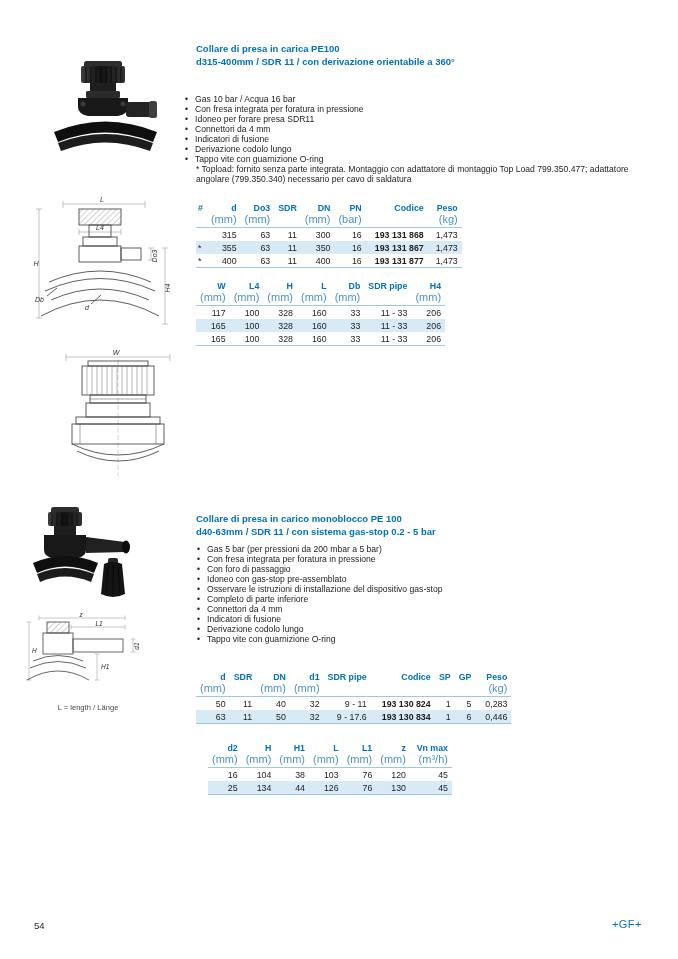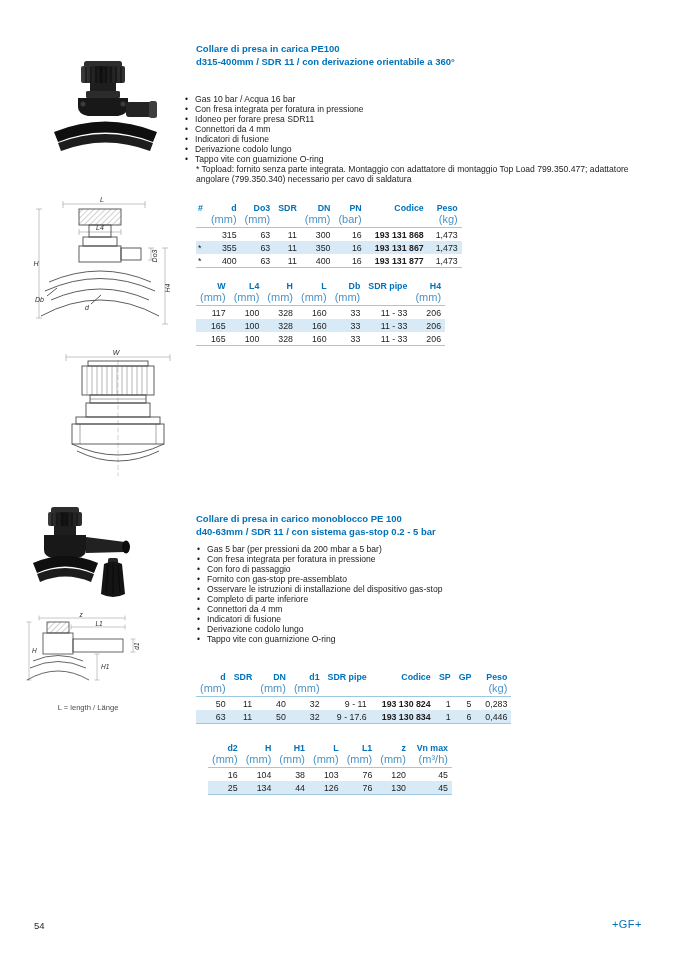--- a/index.html
+++ b/index.html
@@ -399,21 +399,21 @@
     </table>
 
   <div class="abs title" style="left:196px;top:513px;width:445px;">
     <div>Collare di presa in carico monoblocco PE 100</div>
     <div>d40-63mm / SDR 11 / con sistema gas-stop 0.2 - 5 bar</div>
   </div>
   <ul class="abs bullets" style="left:196px;top:545px;width:445px;">
       <li>Gas 5 bar (per pressioni da 200 mbar a 5 bar)</li>
       <li>Con fresa integrata per foratura in pressione</li>
       <li>Con foro di passaggio</li>
-      <li>Fornito con gas-stop pre-assemblato</li>
+      <li>Idoneo con gas-stop pre-assemblato</li>
       <li>Osservare le istruzioni di installazione del dispositivo gas-stop</li>
       <li>Completo di parte inferiore</li>
       <li>Connettori da 4 mm</li>
       <li>Indicatori di fusione</li>
       <li>Derivazione codolo lungo</li>
       <li>Tappo vite con guarnizione O-ring</li>
     </ul>
   <table class="abs t2a" style="left:196px;top:672px;">
       <thead>
         <tr>

